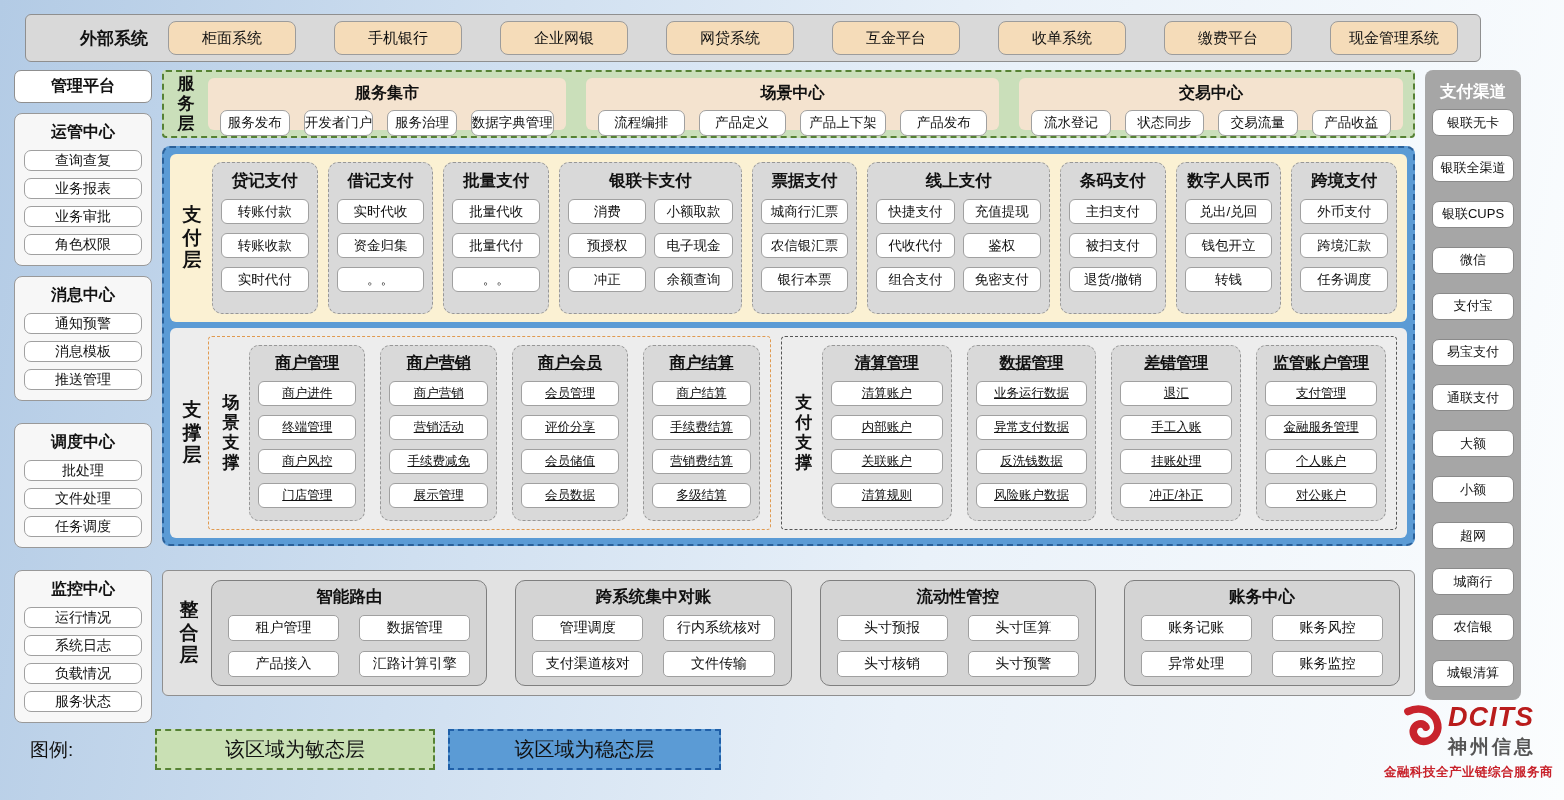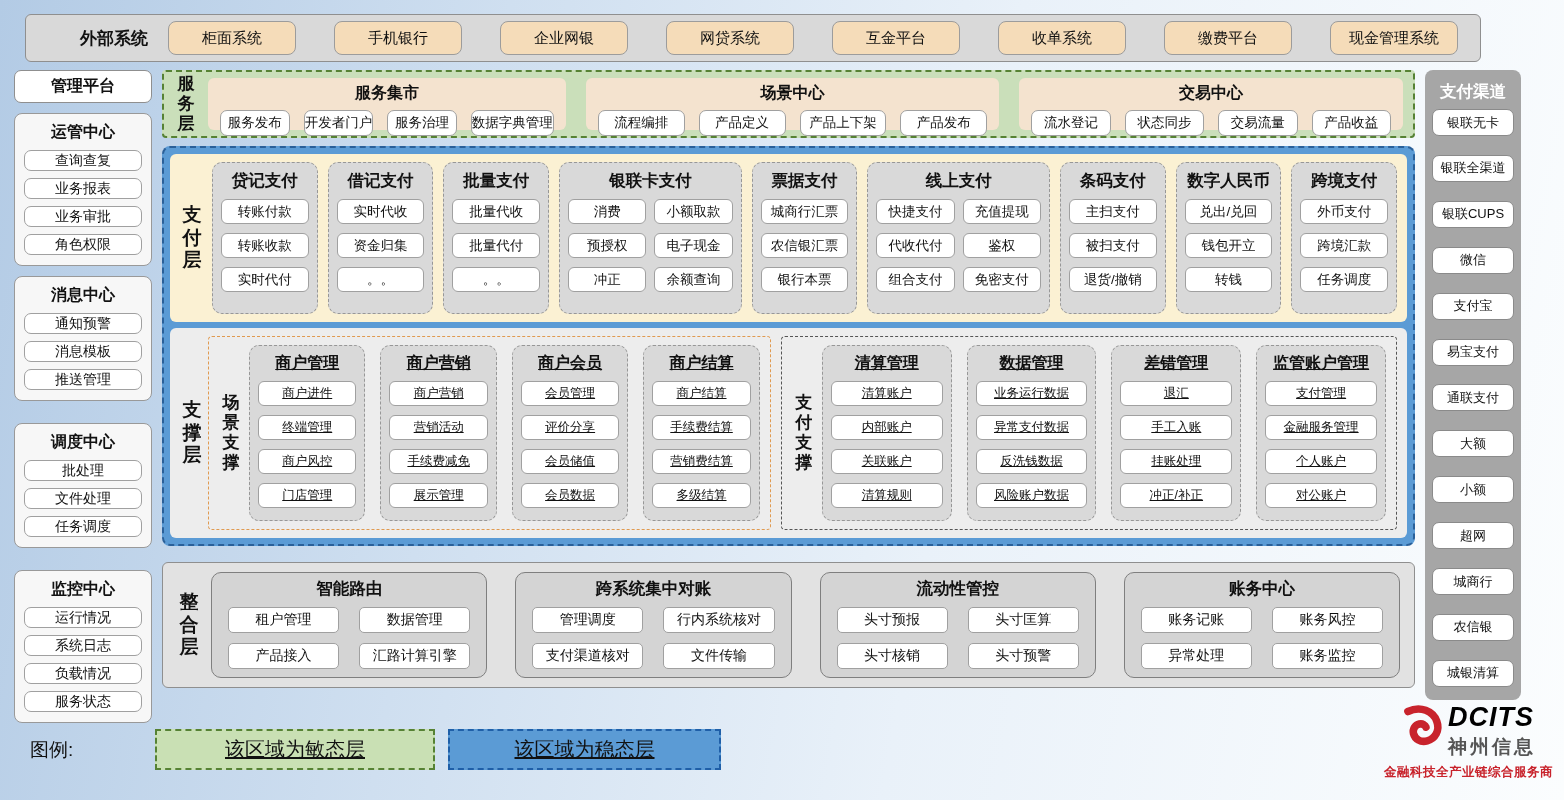--- a/index.html
+++ b/index.html
@@ -94,21 +94,21 @@
   .support-cols { flex: 1; display: flex; gap: 15px; text-decoration: underline; }
   .support-col {
     flex: 1; background: #d9d9d9; border: 1.5px dashed #979797; border-radius: 10px;
     padding: 5px 8px 8px; display: flex; flex-direction: column;
   }
   .support-col .col-title { font-size: 16px; }
   .support-items { display: flex; flex-direction: column; gap: 9px; flex: 1; }
   .support-btn { height: 25px; font-size: 12.5px; }
   
   .integration-layer {
-    margin-top: 16px; height: 126px;
+    margin-top: 24px; height: 126px;
     background: #e2e2e2; border: 1.5px solid #8f8f8f; border-radius: 6px;
     display: flex; padding: 9px 14px; gap: 10px;
   }
   .intg-label { font-size: 19px; }
   .intg-groups { flex: 1; display: flex; gap: 28px; }
   .intg-group {
     flex: 1; background: #d4d4d4; border: 1px solid #7f7f7f; border-radius: 10px;
     padding: 3px 16px 10px; display: flex; flex-direction: column;
   }
   .intg-title { text-align: center; font-weight: 700; font-size: 16.5px; margin: 2px 0 7px; }
@@ -119,28 +119,28 @@
     position: absolute; left: 1425px; top: 70px; width: 96px; height: 630px;
     background: #a6a6a6; border-radius: 8px;
     display: flex; flex-direction: column; padding: 11px 7px 13px;
   }
   .channels-title { color: #fff; font-weight: 700; font-size: 16.5px; text-align: center; margin-bottom: 6px; }
   .channel-items { flex: 1; display: flex; flex-direction: column; justify-content: space-between; }
   .channel-btn { height: 27px; font-size: 13px; border-radius: 7px; border-color: #8a8a8a; }
   
   .legend { position: absolute; left: 30px; top: 729px; display: flex; align-items: center; }
   .legend-label { font-size: 19px; width: 72px; margin-right: 53px; }
-  .legend-box { display: flex; align-items: center; justify-content: center; font-size: 20px; height: 41px; text-decoration: underline; }
+  .legend-box { display: flex; align-items: center; justify-content: center; font-size: 20px; height: 41px; }
   .legend-agile { width: 280px; background: #c9e0b4; border: 2px dashed #568234; margin-right: 13px; }
   .legend-stable { width: 273px; background: #5b9bd5; border: 2px dashed #1f5fa8; }
   
   .logo { position: absolute; left: 1384px; top: 703px; width: 176px; }
   .logo-row { display: flex; align-items: center; }
   .logo-swirl { width: 64px; height: 58px; flex: 0 0 auto; }
-  .logo-brand { color: #000000; font-weight: 700; font-style: italic; font-size: 27px; line-height: 1; letter-spacing: 1px; }
+  .logo-brand { color: #b91c1c; font-weight: 700; font-style: italic; font-size: 27px; line-height: 1; letter-spacing: 1px; }
   .logo-name { color: #555; font-size: 19px; font-weight: 700; letter-spacing: 3px; margin-top: 3px; }
   .logo-tagline { color: #c8232c; font-size: 12.5px; font-weight: 700; margin-top: 3px; white-space: nowrap; letter-spacing: 0.5px; }
 </style>
 </head>
 <body>
 
 <header class="topbar">
   <div class="topbar-title">外部系统</div>
   <div class="topbar-items">
 

